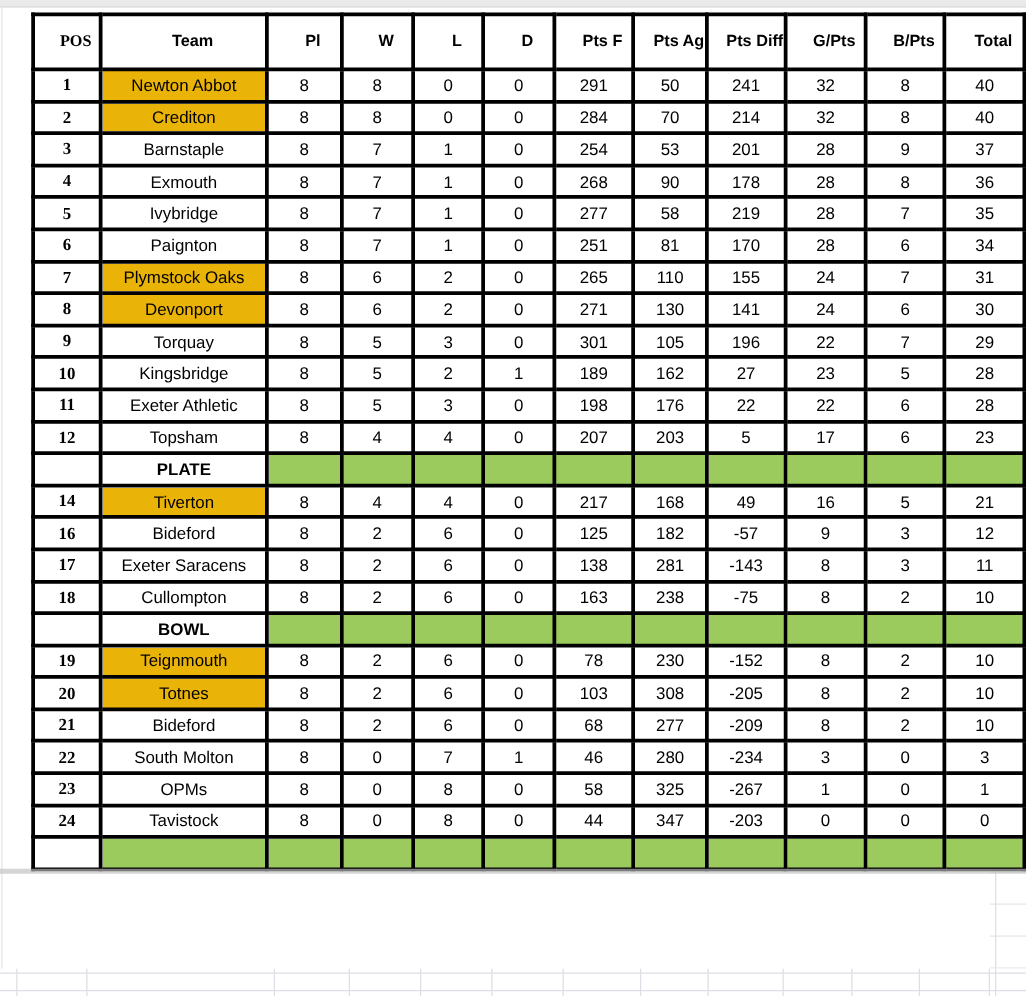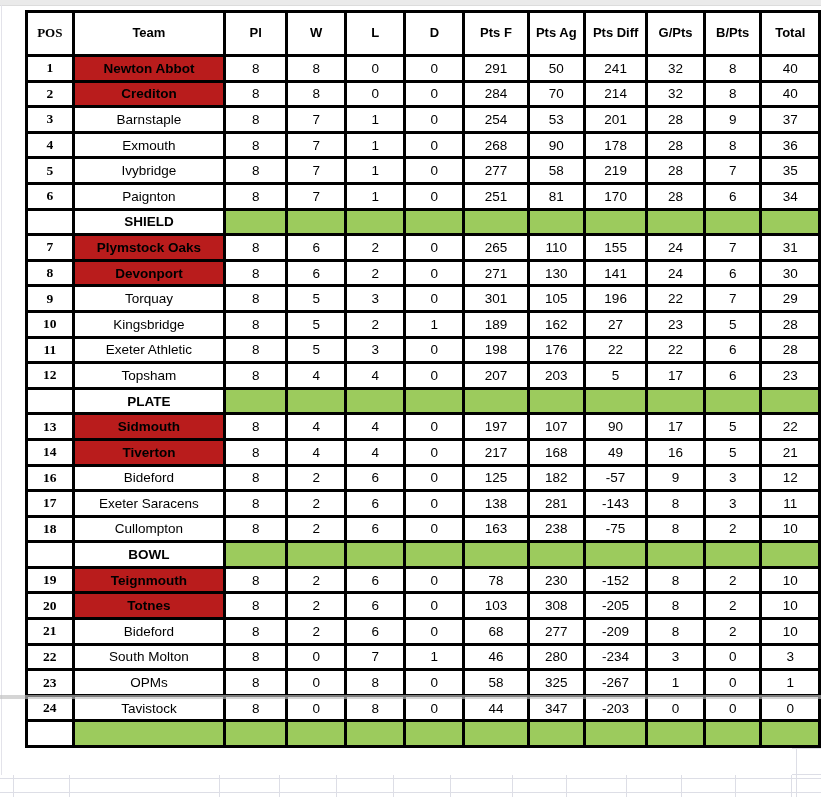--- a/index.html
+++ b/index.html
@@ -16,25 +16,25 @@
   .grid-bottom{position:absolute;left:0;top:775px;width:821px;height:22px;background:#ffffff;}
   .grid-bottom .hline{position:absolute;left:0;right:0;height:1px;background:#dddee6;}
   .grid-bottom .vline{position:absolute;top:0;bottom:0;width:1px;background:#dddee6;}
   table.league{
     position:absolute;left:25px;top:10px;border-collapse:collapse;table-layout:fixed;
     background:#ffffff;
   }
   table.league th, table.league td{
     border:3px solid #000000;padding:0;text-align:center;vertical-align:middle;overflow:hidden;
   }
-  table.league th{height:41px;font-weight:bold;font-size:13px;line-height:1.1;}
+  table.league th{height:41px;font-weight:bold;font-size:13px;line-height:1.1;padding-left:14px;}
   table.league td{height:22.6px;font-size:13.5px;}
   .pos-font{font-family:"Liberation Serif", serif;font-weight:bold;font-size:12px;}
   th.pos-font{font-size:13px;}
-  .highlight{background:#b91c1c;font-weight:bold;}
+  .highlight{background:#eab308;}
   .green-cell{background:#9CCB5D;}
   .section-cell{font-weight:bold;font-size:13.5px;}
   .page-break-band{position:absolute;left:0;top:695px;width:821px;height:4px;
     background:rgba(190,190,190,0.65);z-index:5;}
 </style>
 </head>
 <body>
 
 <div class="top-strip"></div>
 <div class="left-edge-line"></div>
@@ -157,34 +157,20 @@
         <td>1</td>
         <td>0</td>
         <td>251</td>
         <td>81</td>
         <td>170</td>
         <td>28</td>
         <td>6</td>
         <td>34</td>
       </tr>
       <tr>
-        <td class="pos-font"></td>
-        <td class="section-cell">SHIELD</td>
-        <td class="green-cell"></td>
-        <td class="green-cell"></td>
-        <td class="green-cell"></td>
-        <td class="green-cell"></td>
-        <td class="green-cell"></td>
-        <td class="green-cell"></td>
-        <td class="green-cell"></td>
-        <td class="green-cell"></td>
-        <td class="green-cell"></td>
-        <td class="green-cell"></td>
-      </tr>
-      <tr>
         <td class="pos-font">7</td>
         <td class="highlight">Plymstock Oaks</td>
         <td>8</td>
         <td>6</td>
         <td>2</td>
         <td>0</td>
         <td>265</td>
         <td>110</td>
         <td>155</td>
         <td>24</td>
@@ -267,34 +253,20 @@
         <td class="green-cell"></td>
         <td class="green-cell"></td>
         <td class="green-cell"></td>
         <td class="green-cell"></td>
         <td class="green-cell"></td>
         <td class="green-cell"></td>
         <td class="green-cell"></td>
         <td class="green-cell"></td>
         <td class="green-cell"></td>
         <td class="green-cell"></td>
-      </tr>
-      <tr>
-        <td class="pos-font">13</td>
-        <td class="highlight">Sidmouth</td>
-        <td>8</td>
-        <td>4</td>
-        <td>4</td>
-        <td>0</td>
-        <td>197</td>
-        <td>107</td>
-        <td>90</td>
-        <td>17</td>
-        <td>5</td>
-        <td>22</td>
       </tr>
       <tr>
         <td class="pos-font">14</td>
         <td class="highlight">Tiverton</td>
         <td>8</td>
         <td>4</td>
         <td>4</td>
         <td>0</td>
         <td>217</td>
         <td>168</td>

